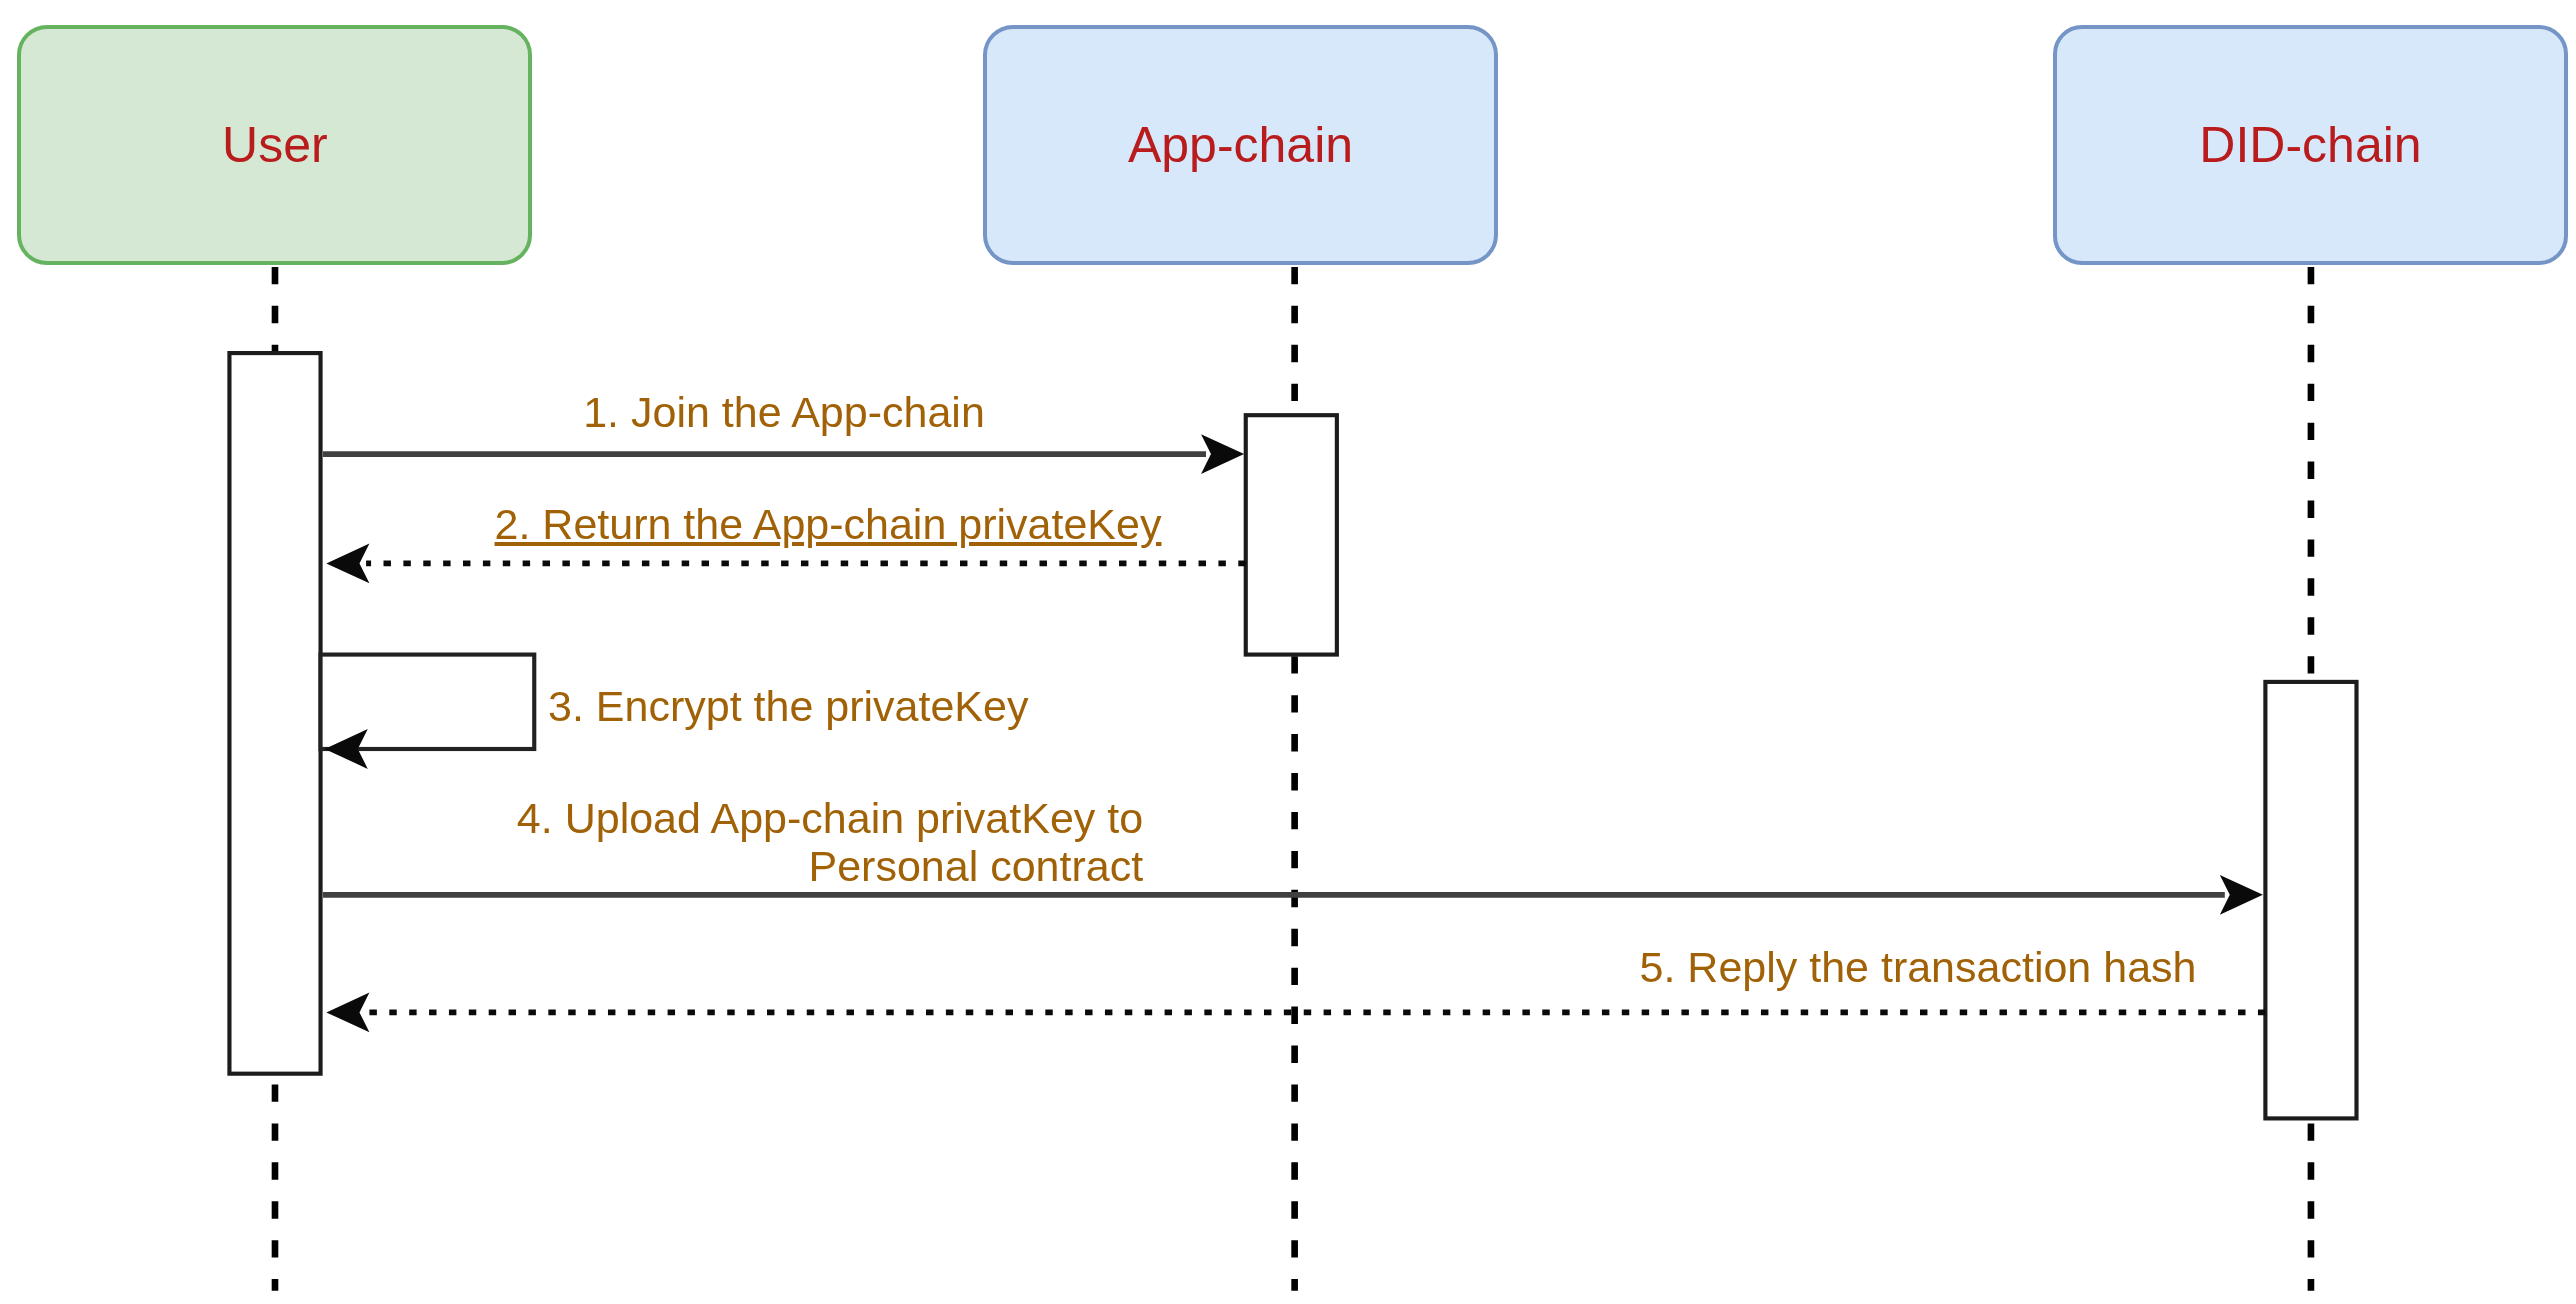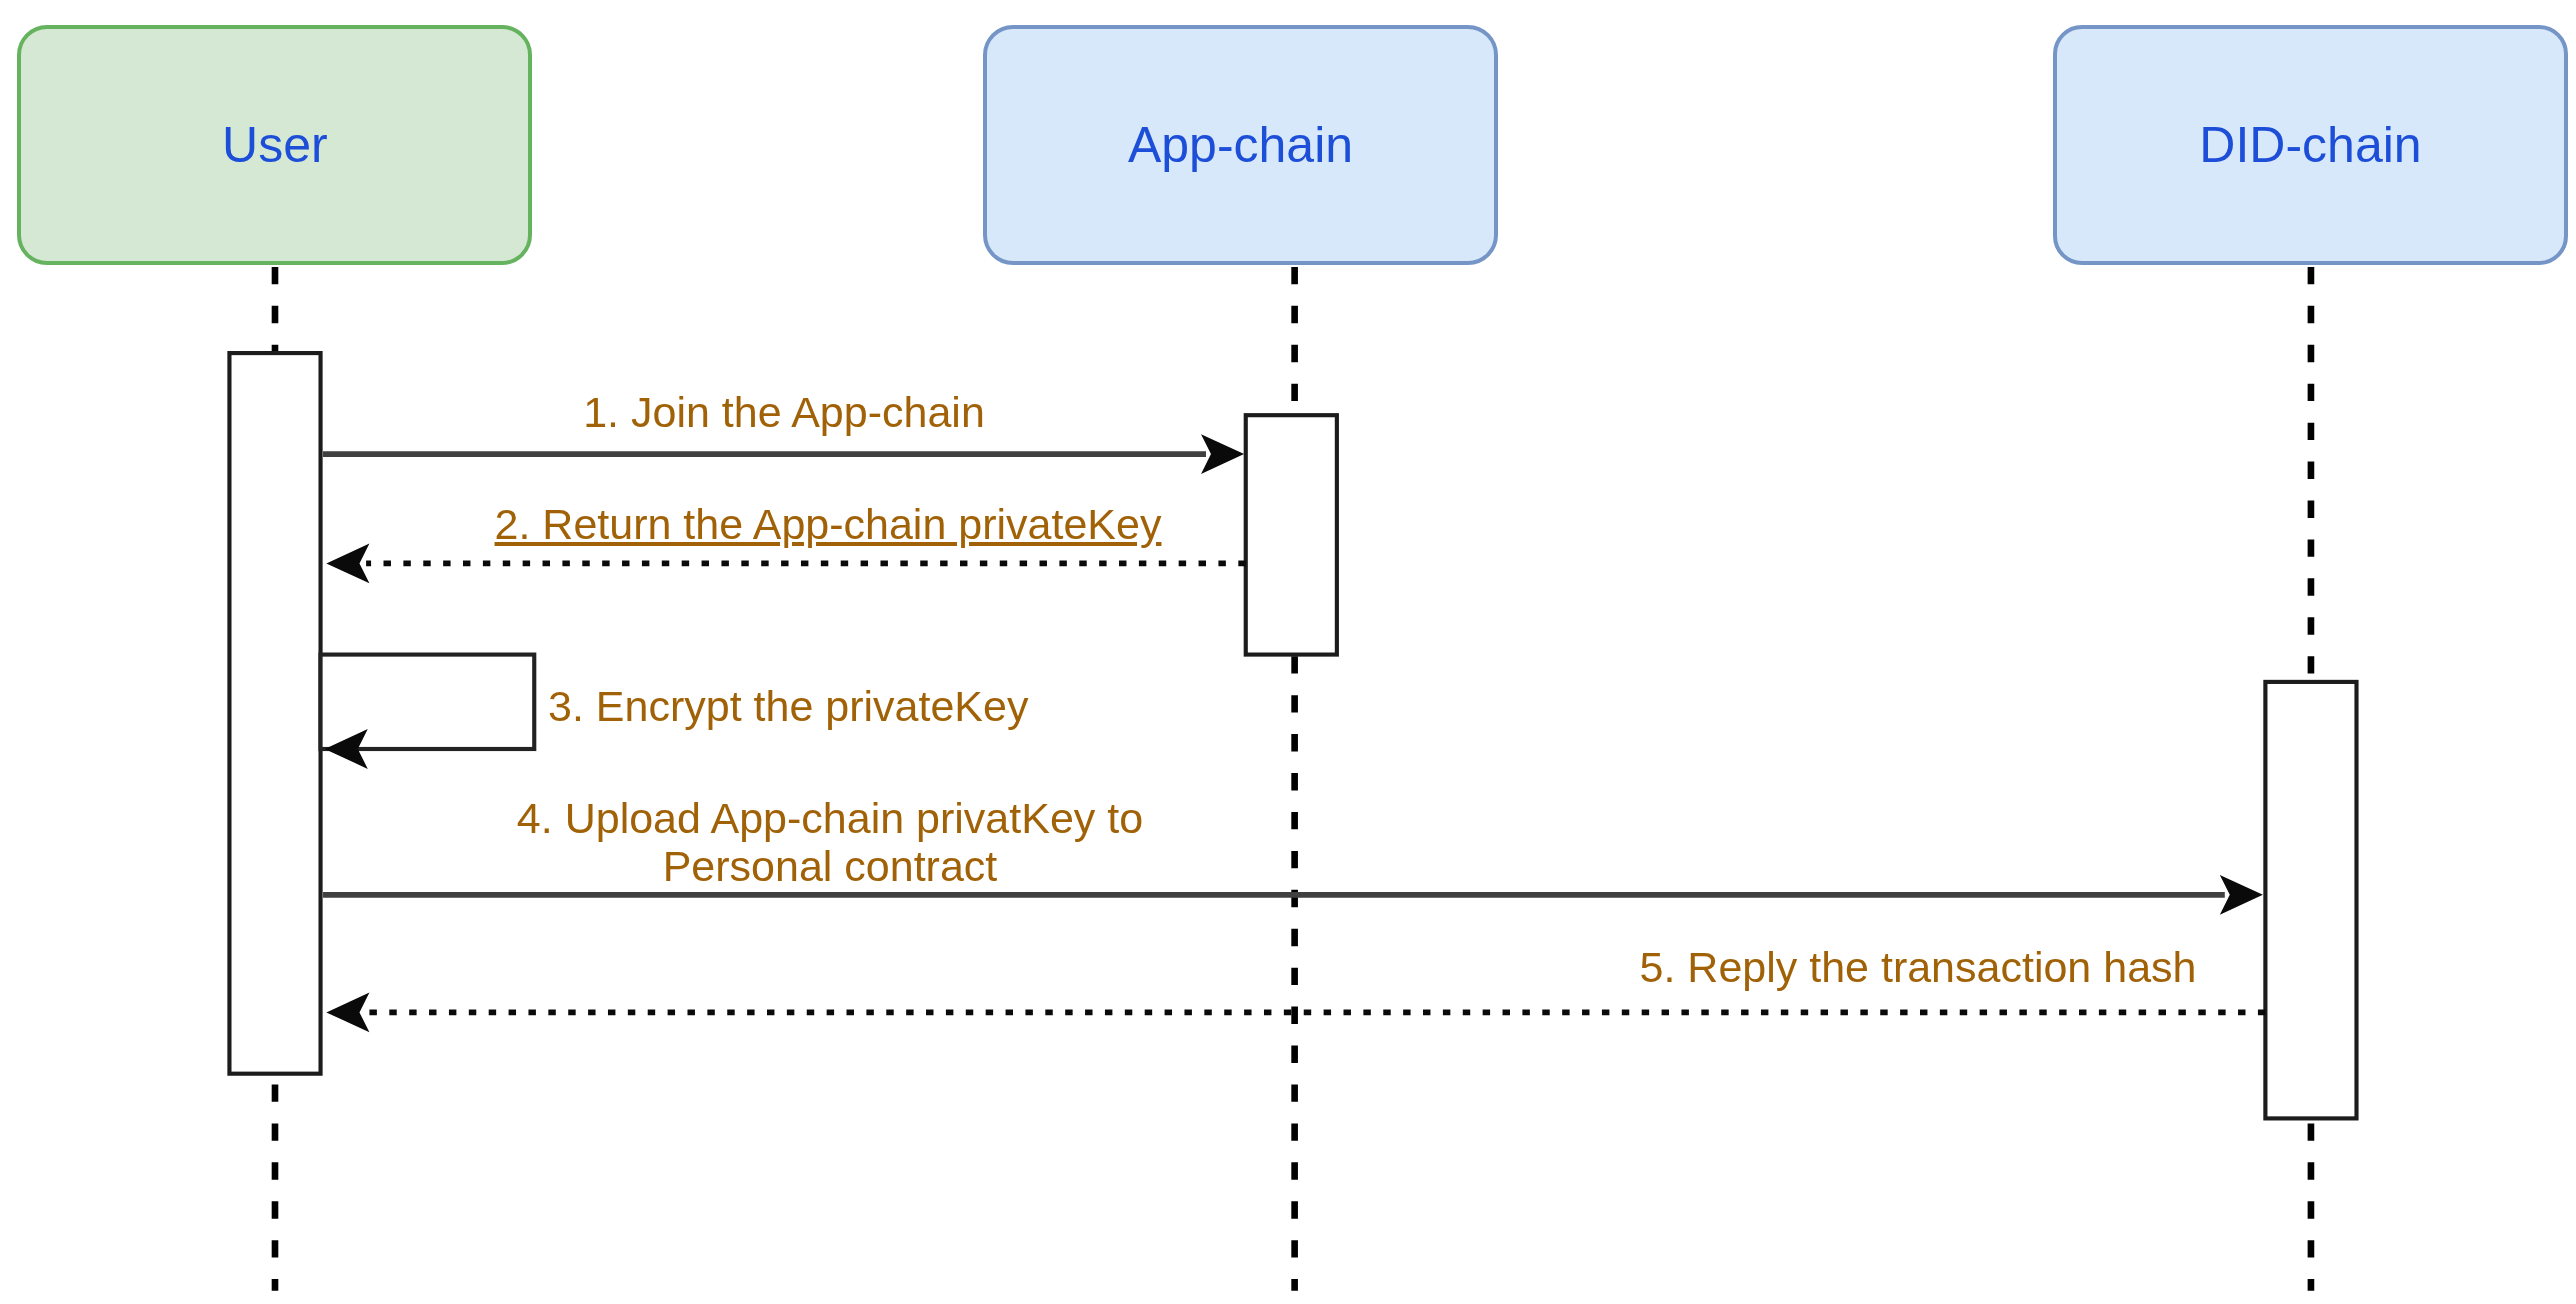--- a/index.html
+++ b/index.html
@@ -30,41 +30,41 @@
     height: 240px;
     box-sizing: border-box;
     border: 4.1px solid #888888;
     border-radius: 30px;
     display: flex;
     align-items: center;
     justify-content: center;
   }
   .pbox .plabel {
     font-size: 50px;
-    color: #1d4ed8;
+    color: #b91c1c;
     white-space: nowrap;
   }
   .pbox.user { left: 17.4px;   background: #d5e8d4; border-color: #66b35f; }
   .pbox.app  { left: 983px; background: #d7e8fb; border-color: #7495c6; }
   .pbox.did  { left: 2053px; background: #d7e8fb; border-color: #7495c6; border-radius: 29px; }
 
   .msg {
     position: absolute;
     font-size: 43px;
     color: #a16207;
     white-space: nowrap;
     transform: translate(-50%, -50%);
     text-align: center;
     line-height: 48px;
   }
   .msg.left-aligned {
     transform: translate(0, -50%);
     text-align: left;
   }
-  .msg .msg-line { display: block; }
+  .msg .msg-line { display: block; text-align: right; }
 </style>
 </head>
 <body>
 
 <div class="canvas">
 
   <svg class="lines-layer" viewBox="0 0 3110 1575" xmlns="http://www.w3.org/2000/svg">
 
     <line x1="332" y1="322" x2="332" y2="1558" stroke="#000000" stroke-width="8" stroke-dasharray="21 26"></line>
     <line x1="1563" y1="322" x2="1563" y2="1558" stroke="#000000" stroke-width="8" stroke-dasharray="21 26"></line>

